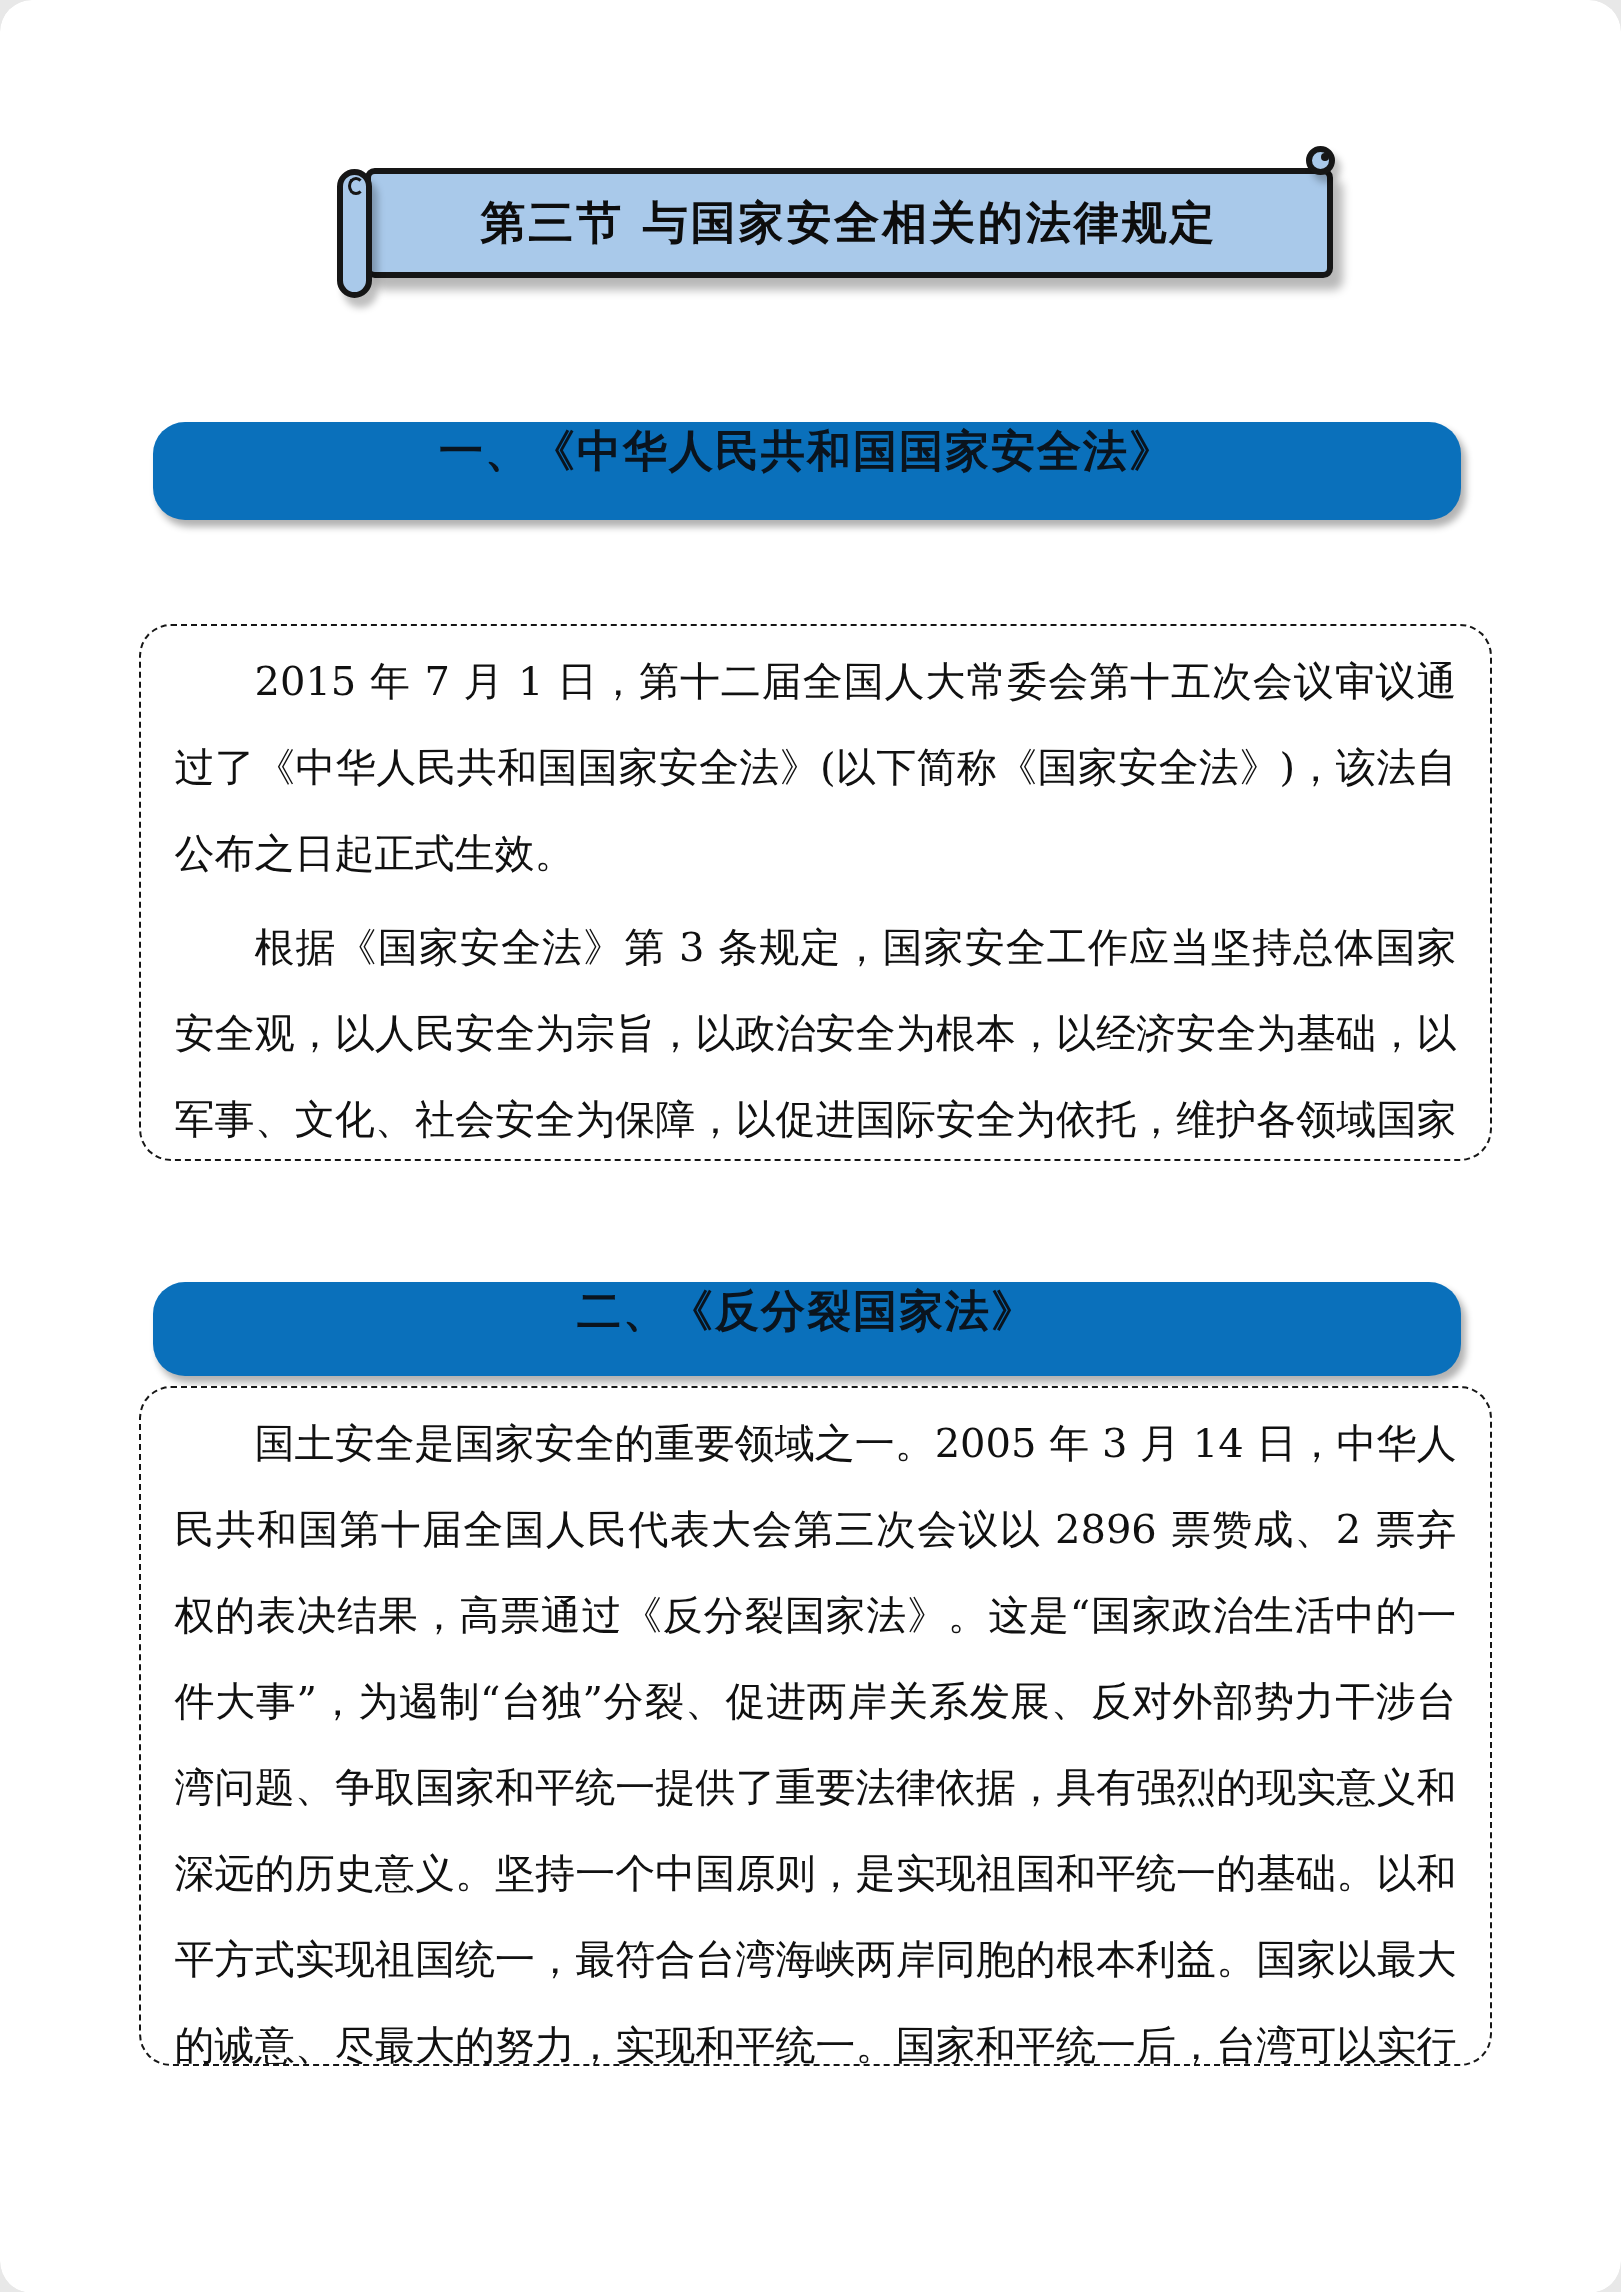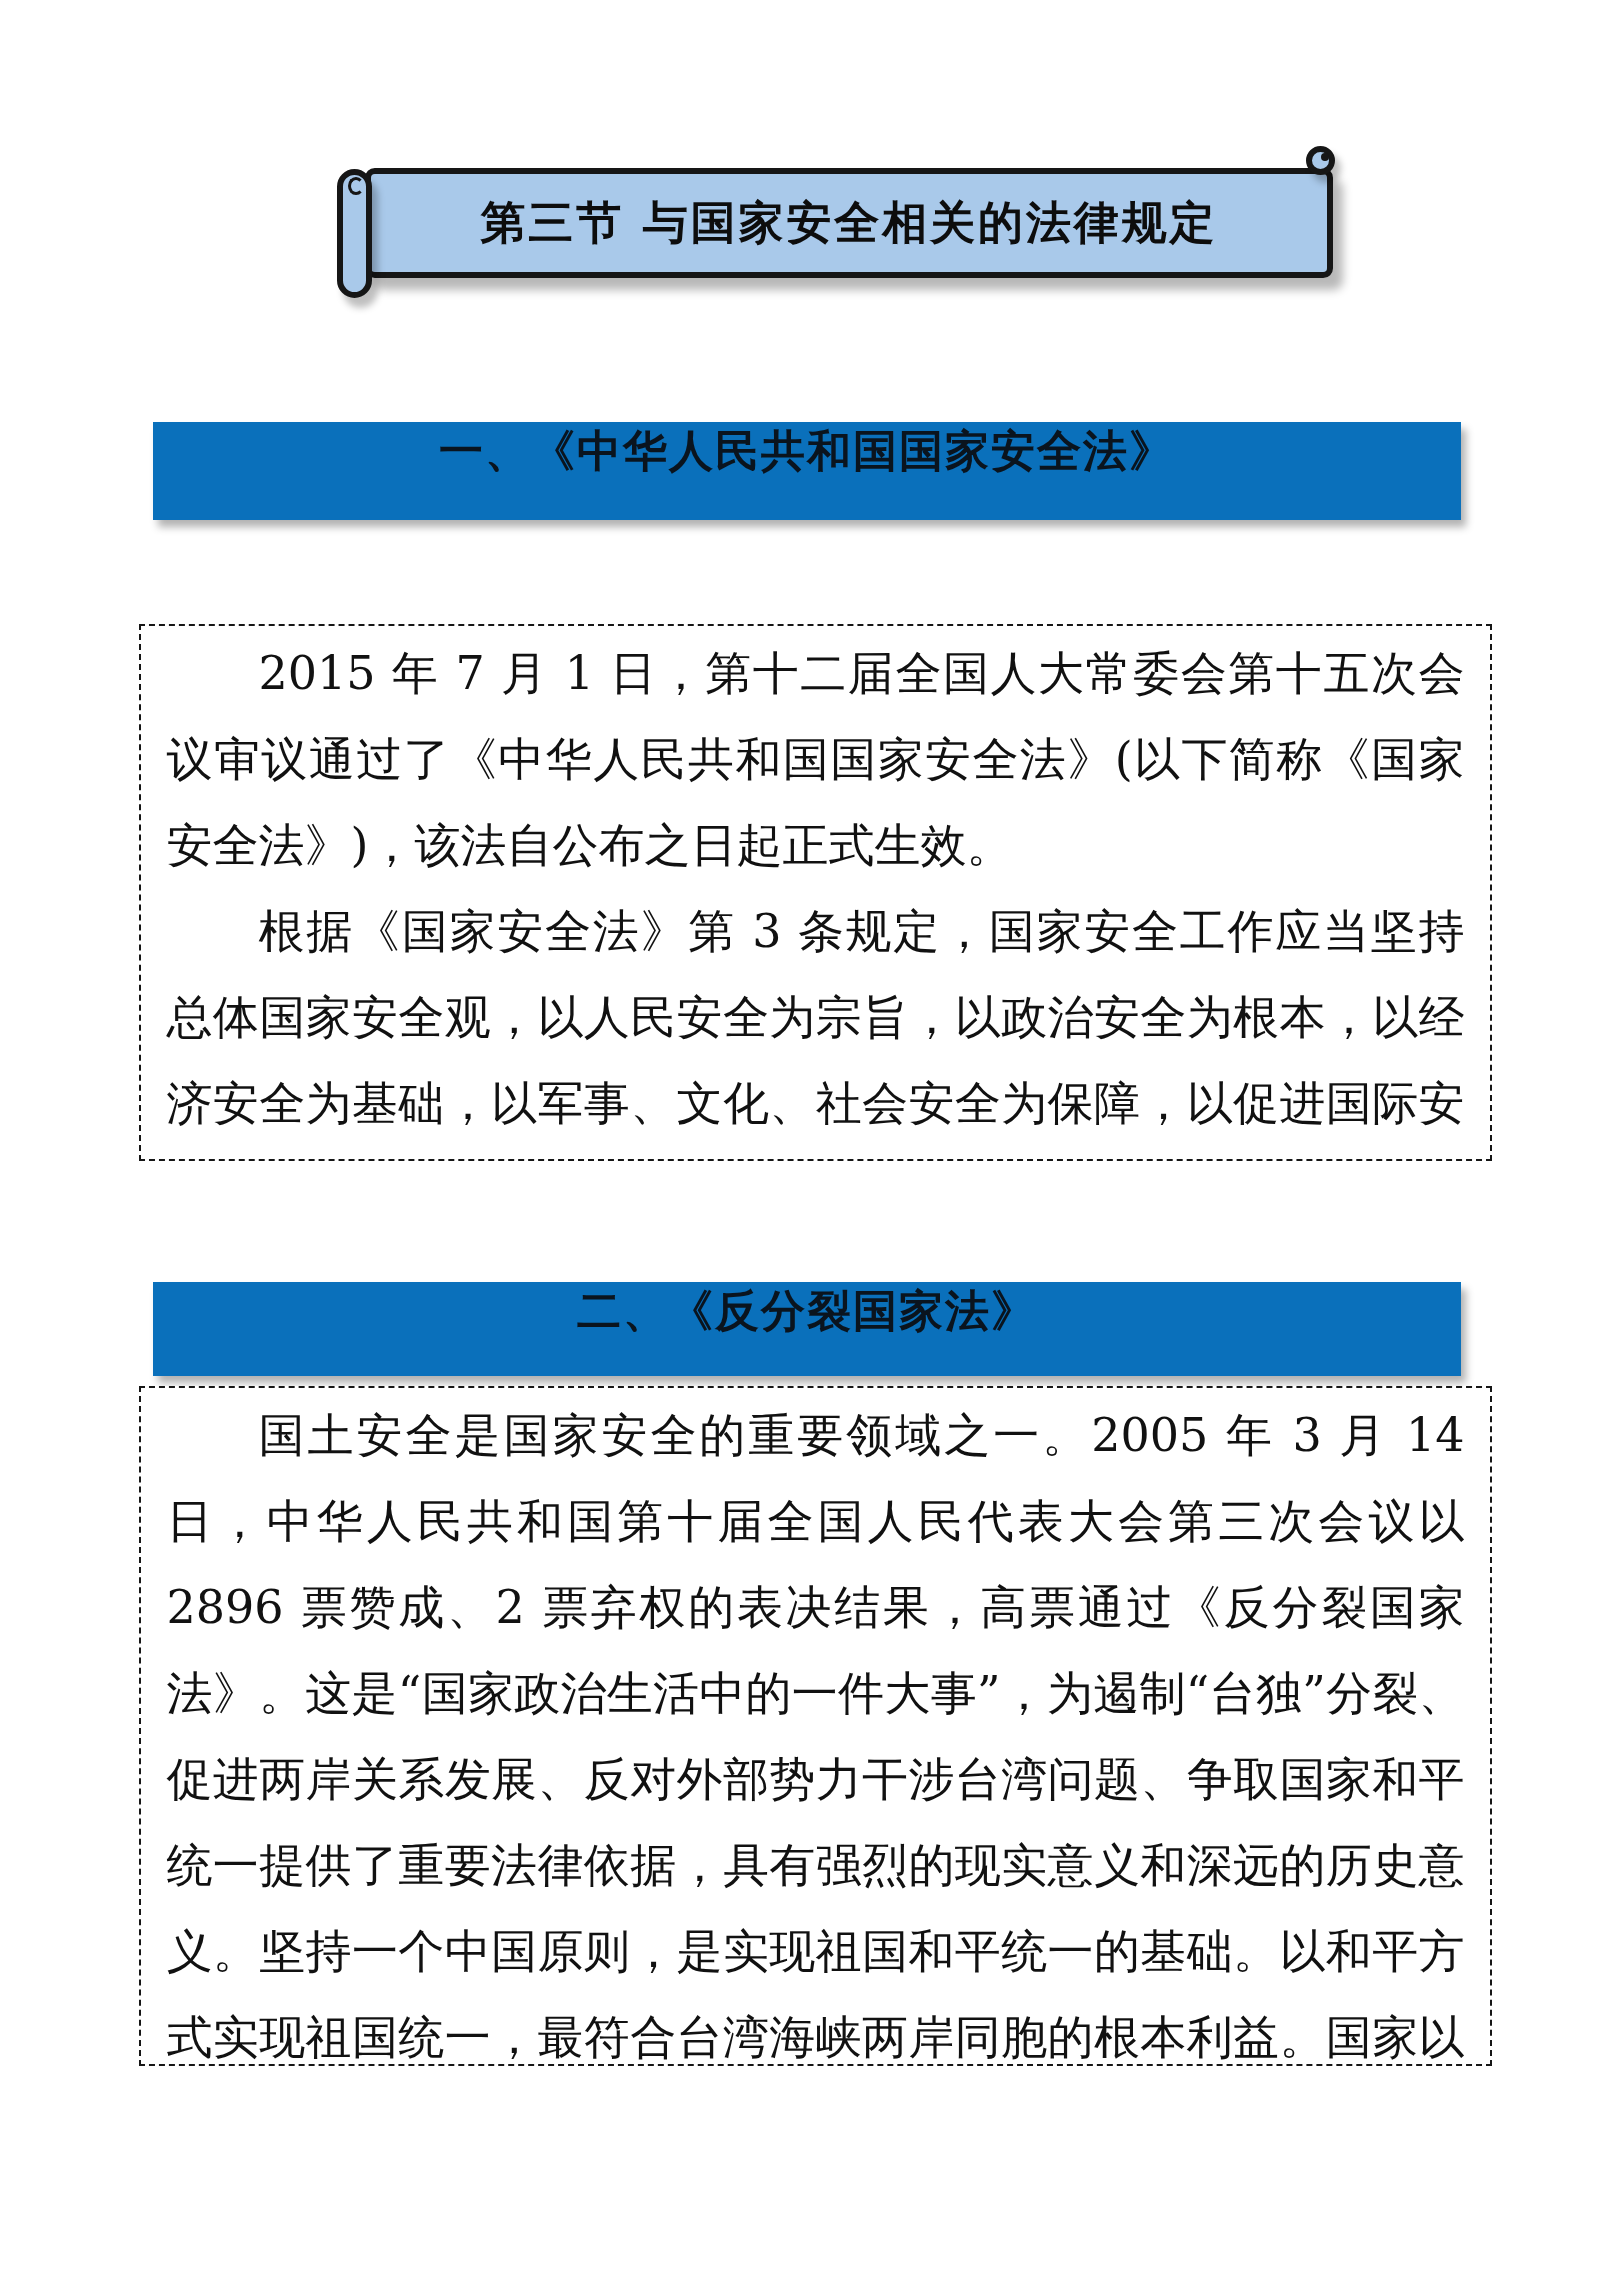--- a/index.html
+++ b/index.html
@@ -2,21 +2,21 @@
 <html style="--banner-fill: #a9c9ea; --bar-fill: #0a70bb; --bar-text: #0a141e; --ink: #161616; --paper: #ffffff;"><head>
 <meta charset="utf-8">
 <style>
   :root{
     --banner-fill:#a9c9ea;
     --bar-fill:#0a70bb;
     --bar-text:#0a141e;
     --ink:#161616;
     --paper:#ffffff;
   }
-  *{box-sizing:border-box;}
+  *{box-sizing:border-box;border-radius:32px;}
   html,body{margin:0;padding:0;background:#e8e8e8;}
   .page{
     position:relative;
     width:1621px;height:2293px;
     margin:0 auto;
     background:var(--paper);
     overflow:hidden;
     font-family:"DejaVu Serif", serif;
     color:var(--ink);
   }
@@ -85,22 +85,22 @@
   .dashed-box{
     position:absolute;left:139px;width:1353px;
     border:2.9px dashed var(--ink);
     background:var(--paper);
     padding:3.9px 25.5px 0 25.5px;
     overflow:hidden;
   }
   .dashed-box.box-1{top:624px;height:537px;}
   .dashed-box.box-2{top:1386px;height:680px;}
   .dashed-box p{
-    margin:0;
-    font-size:46px;
+    margin:8px;
+    font-size:40px;
     line-height:86px;
     text-indent:2em;
     text-align:justify;
     color:#111;
     font-family:"DejaVu Serif", serif;
   }
 </style>
 </head>
 <body>
 

